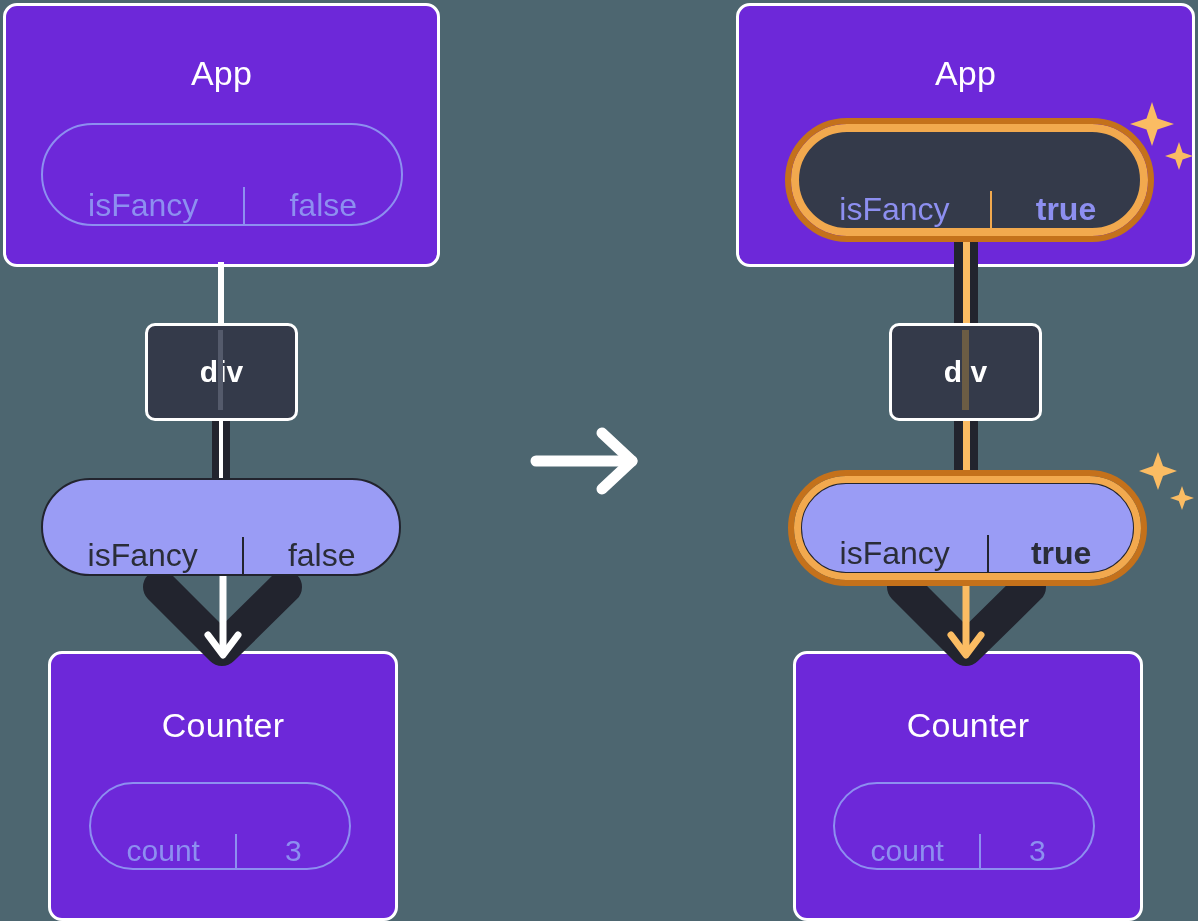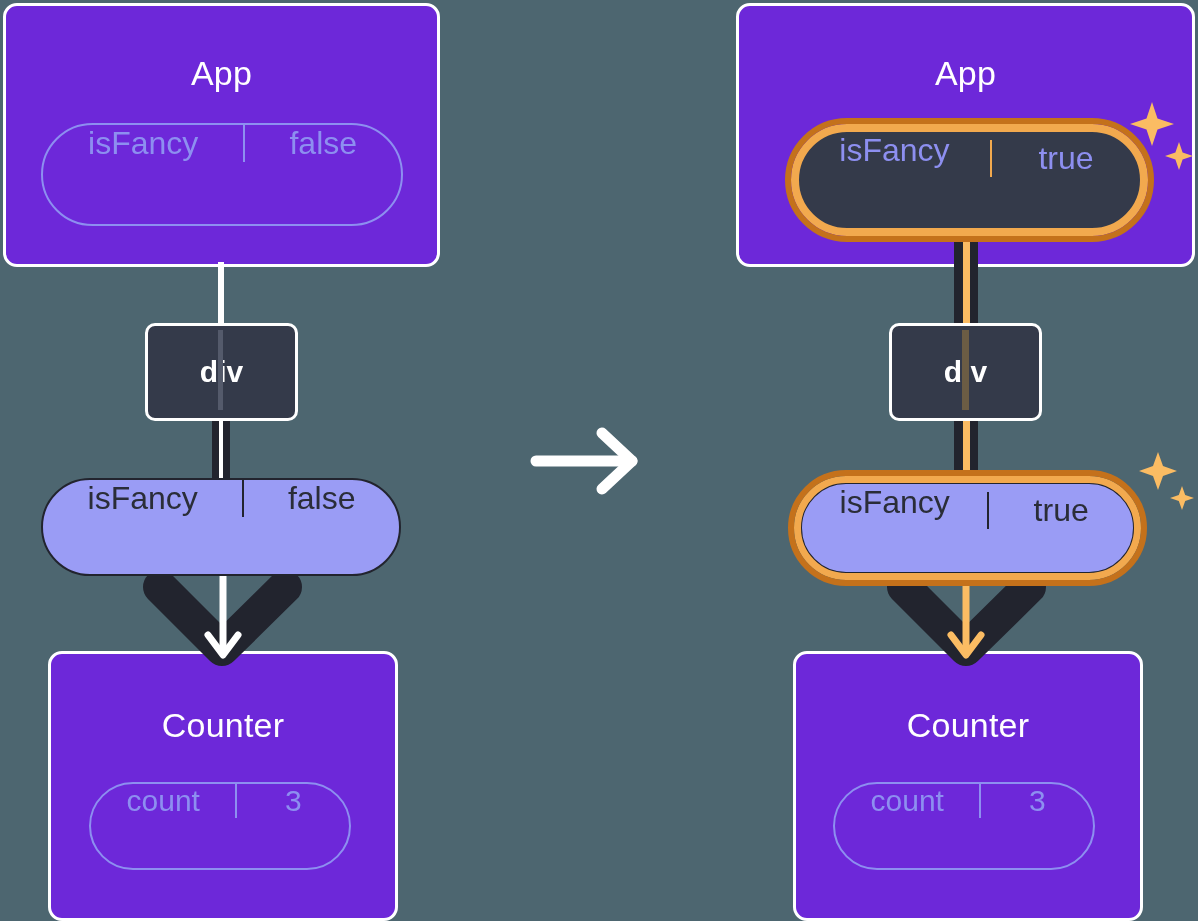--- a/index.html
+++ b/index.html
@@ -41,21 +41,21 @@
     color:#ffffff;
     font-size:30px;font-weight:700;
     z-index:12;
   }
 
   
   .pill{
     position:absolute;
     box-sizing:border-box;
     display:flex;
-    align-items:flex-start;
+    align-items:flex-end;
     border-radius:999px;
     z-index:20;
   }
   .pill.outline{
     border:2px solid #8d8ff0;
     background:transparent;
   }
   .pill.filled{
     background:#9a9cf5;
     border:2px solid #22242e;
@@ -64,21 +64,21 @@
     display:flex;align-items:center;justify-content:center;
     box-sizing:border-box;
     white-space:nowrap;
   }
   .pill .cell.key{flex:0 0 56%;}
   .pill .cell.val{flex:1 1 auto;}
   .pill.outline .cell.val{border-left:2px solid #8d8ff0;}
   .pill.filled  .cell.val{border-left:2px solid #22242e;}
   .pill.outline .cell{color:#8d8ff0;}
   .pill.filled  .cell{color:#2a2d38;}
-  .pill .cell.bold{font-weight:400;margin-top:8px;}
+  .pill .cell.bold{font-weight:700;margin-top:8px;}
 
   
   .ring{
     position:absolute;
     border-radius:999px;
     border:7px solid #f2a94e;
     box-sizing:border-box;
     z-index:21;
     pointer-events:none;
   }

